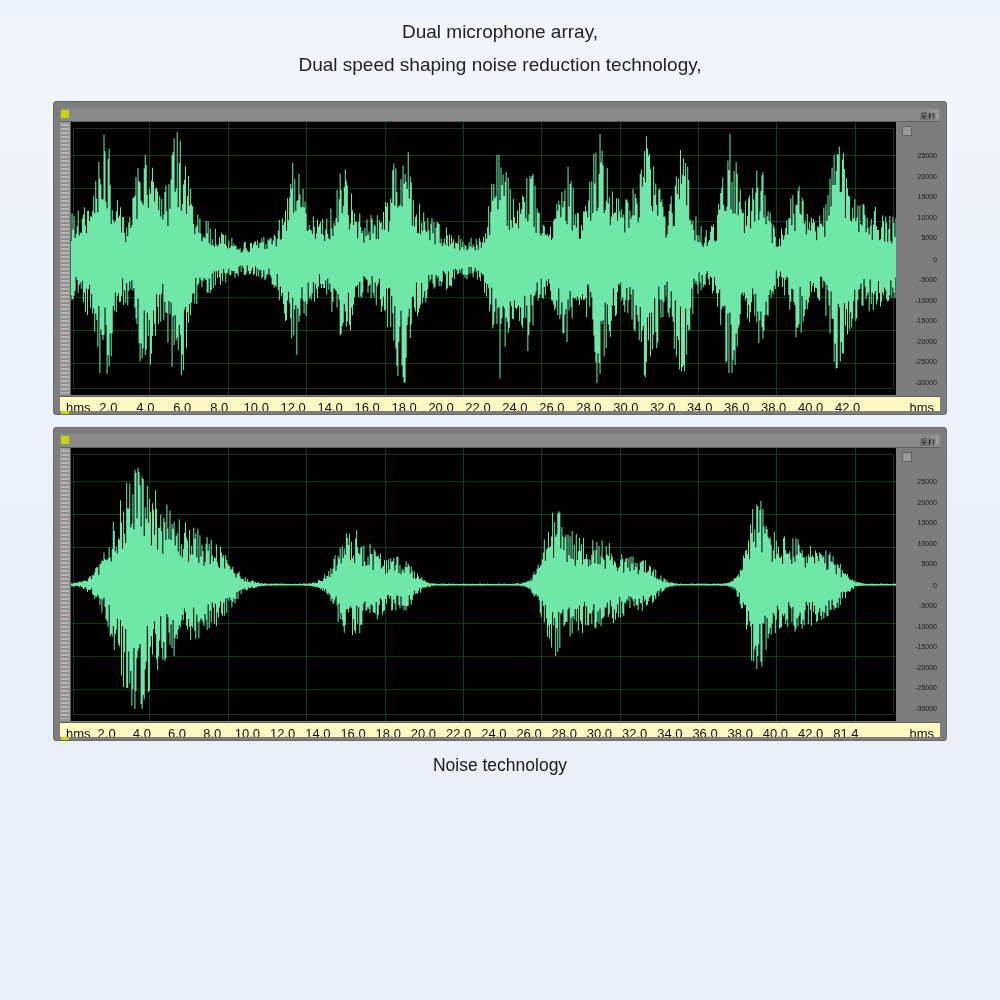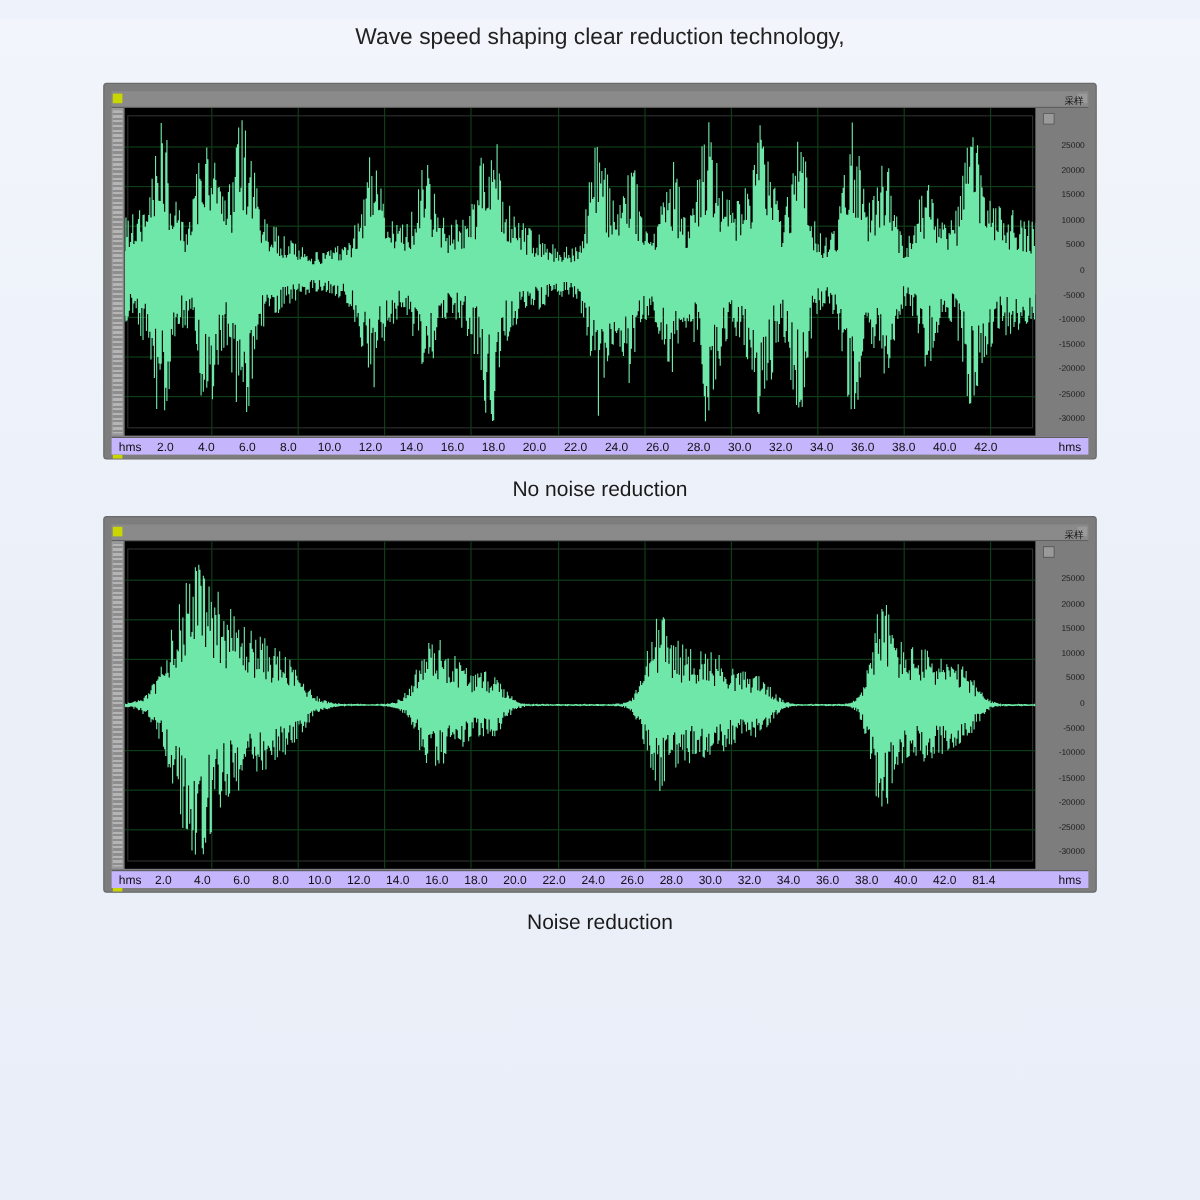--- a/index.html
+++ b/index.html
@@ -35,21 +35,21 @@
     color: #222;
     font-size: 19px;
     line-height: 1.72;
   }
   .sub-line {
     display: block;
   }
 
   
   .panel-wrap {
-    width: 828px;
+    width: 894px;
     margin: 0 auto;
   }
   .panel-wrap.first { margin-top: 20px; }
   .panel-wrap.second { margin-top: 12px; }
 
   .panel {
     position: relative;
     background: #7d7d7d;
     border: 1px solid #6a6a6a;
     border-radius: 3px;
@@ -143,23 +143,23 @@
     top: 4px;
     left: 6px;
     width: 8px; height: 8px;
     background: #9a9a9a;
     border: 1px solid #616161;
   }
 
   .timebar {
     position: relative;
     height: 14px;
-    background: #c4b5fd;
+    background: #fef9c3;
     border-top: 1px solid #5f5f5f;
-    font-size: 10px;
+    font-size: 13px;
     color: #111;
     margin-top: 1px;
   }
   .timebar .t {
     position: absolute;
     top: 3px;
     transform: translateX(-50%);
   }
   .timebar .hms-l { left: 6px; transform: none; }
   .timebar .hms-r { right: 6px; transform: none; }
@@ -180,21 +180,22 @@
     margin-top: 14px;
   }
 </style>
 </head>
 <body>
 
 <div class="page">
 
 
   <div class="sub-block">
-    <span class="sub-line">Wave speed shaping clear reduction technology,</span>
+    <span class="sub-line">Dual microphone array,</span>
+    <span class="sub-line">Dual speed shaping noise reduction technology,</span>
   </div>
 
   <div class="panel-wrap first">
     <div class="panel tall">
 
       <div class="panel-topbar">
         <span class="corner-mark tl"></span>
         <span class="corner-mark tr"></span>
       </div>
 
@@ -273,21 +274,20 @@
         <span class="t" style="left:81.1%">38.0</span>
         <span class="t" style="left:85.3%">40.0</span>
         <span class="t" style="left:89.5%">42.0</span>
       </div>
 
       <div class="panel-bottom">
         <span class="corner-mark bl"></span>
       </div>
     </div>
 
-    <div class="caption">No noise reduction</div>
   </div>
 
   <div class="panel-wrap second">
     <div class="panel tall">
 
       <div class="panel-topbar">
         <span class="corner-mark tl"></span>
         <span class="corner-mark tr"></span>
       </div>
 
@@ -366,16 +366,16 @@
         <span class="t" style="left:81.3%">40.0</span>
         <span class="t" style="left:85.3%">42.0</span>
         <span class="t" style="left:89.3%">81.4</span>
       </div>
 
       <div class="panel-bottom">
         <span class="corner-mark bl"></span>
       </div>
     </div>
 
-    <div class="caption">Noise reduction</div>
+    <div class="caption">Noise technology</div>
   </div>
 
 </div>
 
 </body></html>

